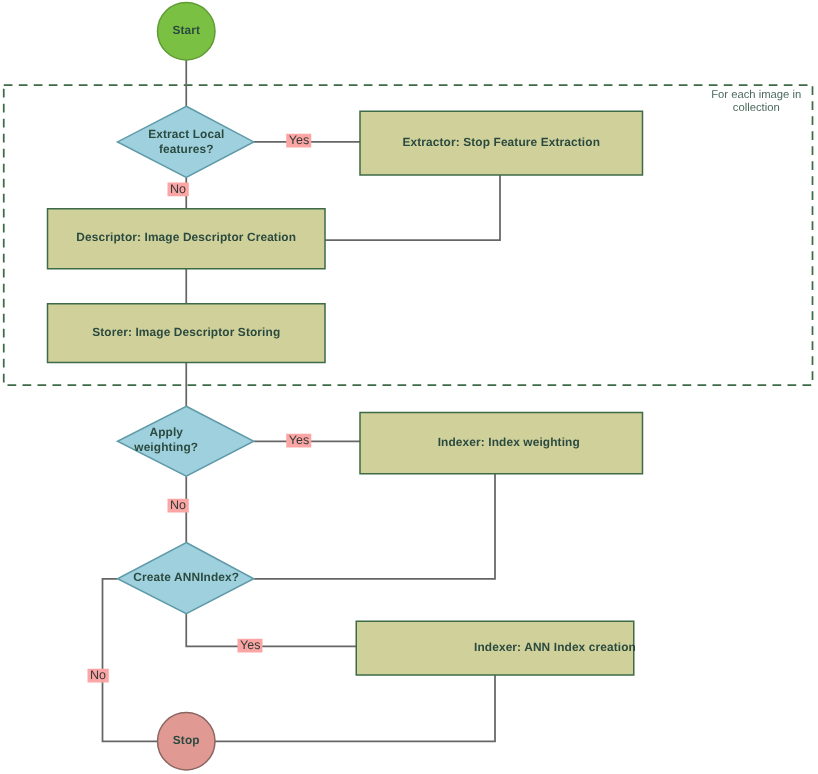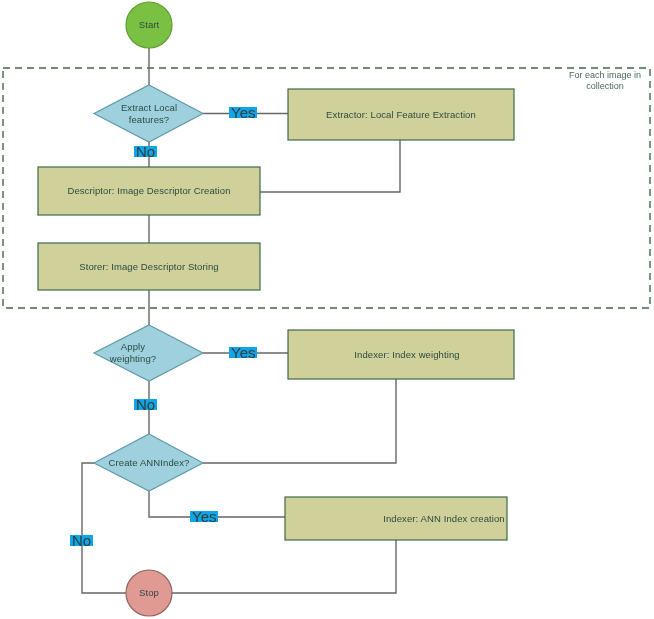--- a/index.html
+++ b/index.html
@@ -28,27 +28,28 @@
     position: absolute;
     display: flex;
     align-items: center;
     justify-content: center;
     text-align: center;
     color: #2b4a3f;
     font-size: 9.5px;
     line-height: 12px;
     pointer-events: none;
     letter-spacing: 0.1px;
+    font-weight: bold;
   }
   .edge-label {
     position: absolute;
     color: #333b38;
-    font-size: 15px;
+    font-size: 10px;
     line-height: 11px;
-    background: #0ea5e9;
+    background: #fca5a5;
     padding: 0 2px;
     white-space: nowrap;
   }
   .group-label {
     position: absolute;
     color: #4a6a5c;
     font-size: 9px;
     line-height: 11px;
     text-align: center;
     width: 110px;
@@ -113,21 +114,21 @@
 
   <div class="group-label" style="left:550px; top:70px;">For each image in collection</div>
 
   <div class="node-label" style="left:126px; top:14px; width:46px; height:22px;">Start</div>
 
   <div class="node-label" style="left:98px; top:100px; width:102px; height:28px; flex-direction:column;">
     <span>Extract Local</span>
     <span>features?</span>
   </div>
 
-  <div class="node-label" style="left:288px; top:104px; width:226px; height:21px;">Extractor: Local Feature Extraction</div>
+  <div class="node-label" style="left:288px; top:104px; width:226px; height:21px;">Extractor: Stop Feature Extraction</div>
 
   <div class="node-label" style="left:38px; top:180px; width:222px; height:21px;">Descriptor: Image Descriptor Creation</div>
 
   <div class="node-label" style="left:38px; top:256px; width:222px; height:21px;">Storer: Image Descriptor Storing</div>
 
   <div class="node-label" style="left:82px; top:339px; width:102px; height:28px; flex-direction:column;">
     <span>Apply</span>
     <span>weighting?</span>
   </div>
 

